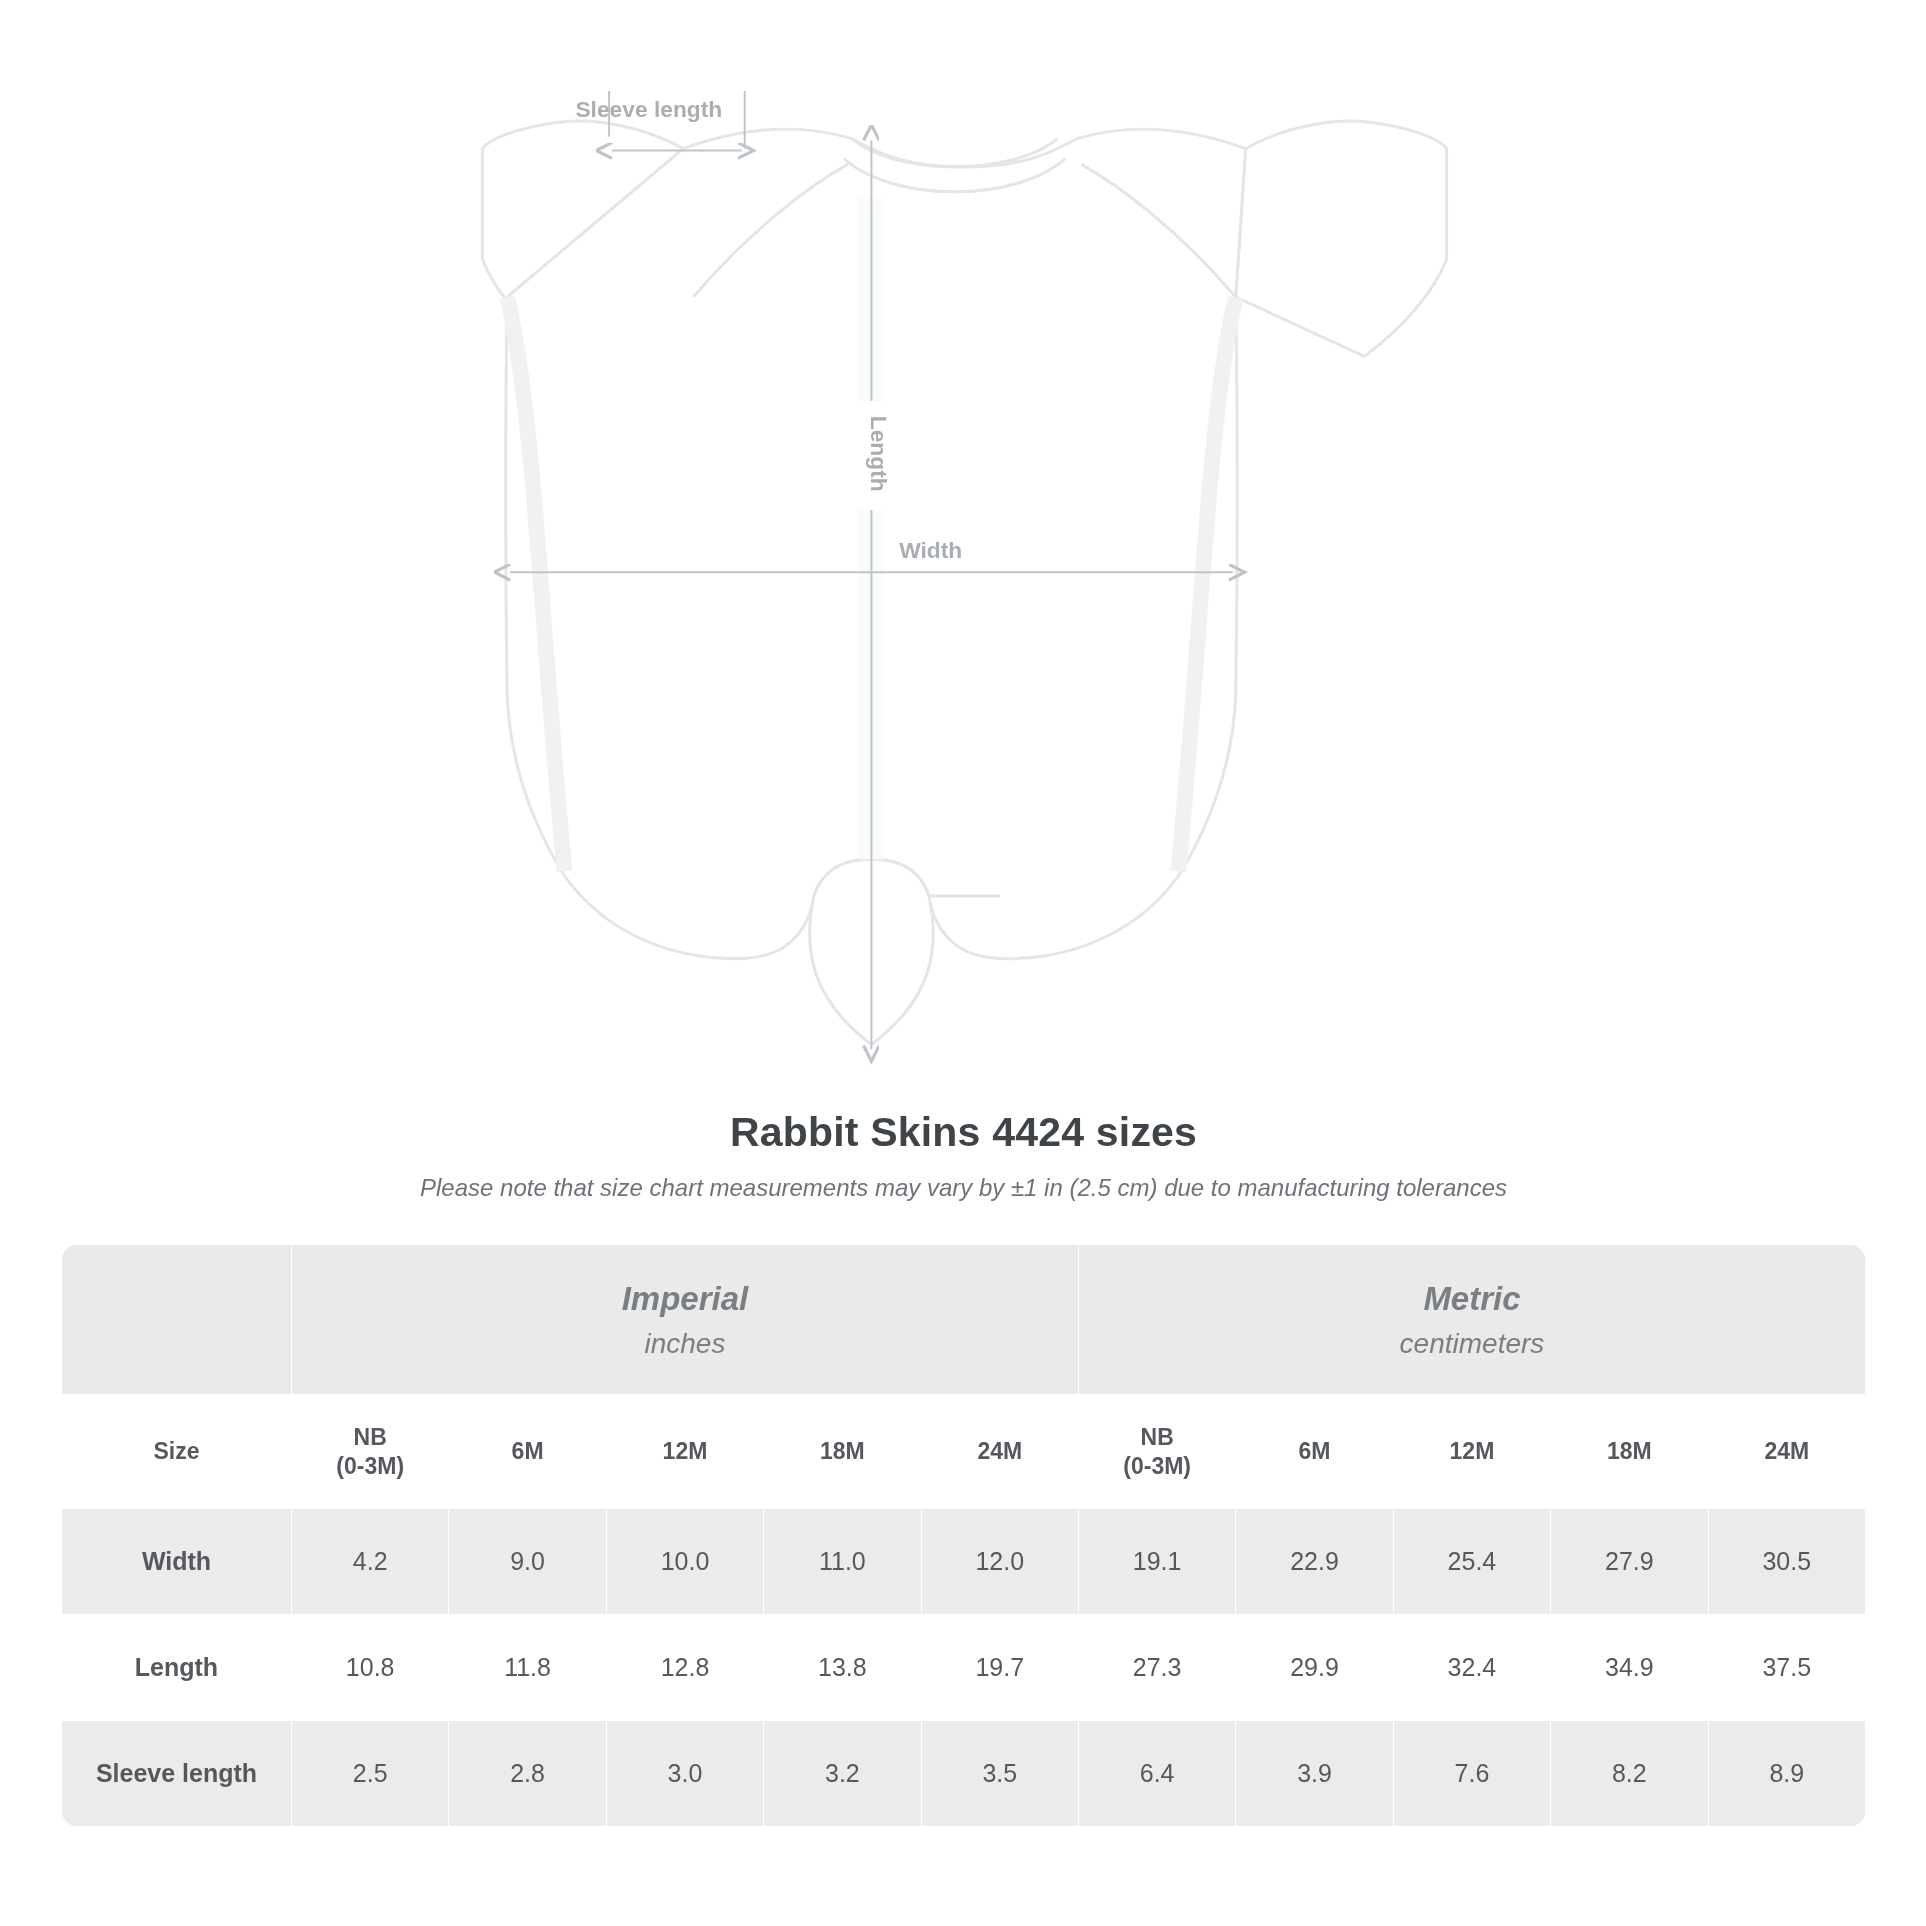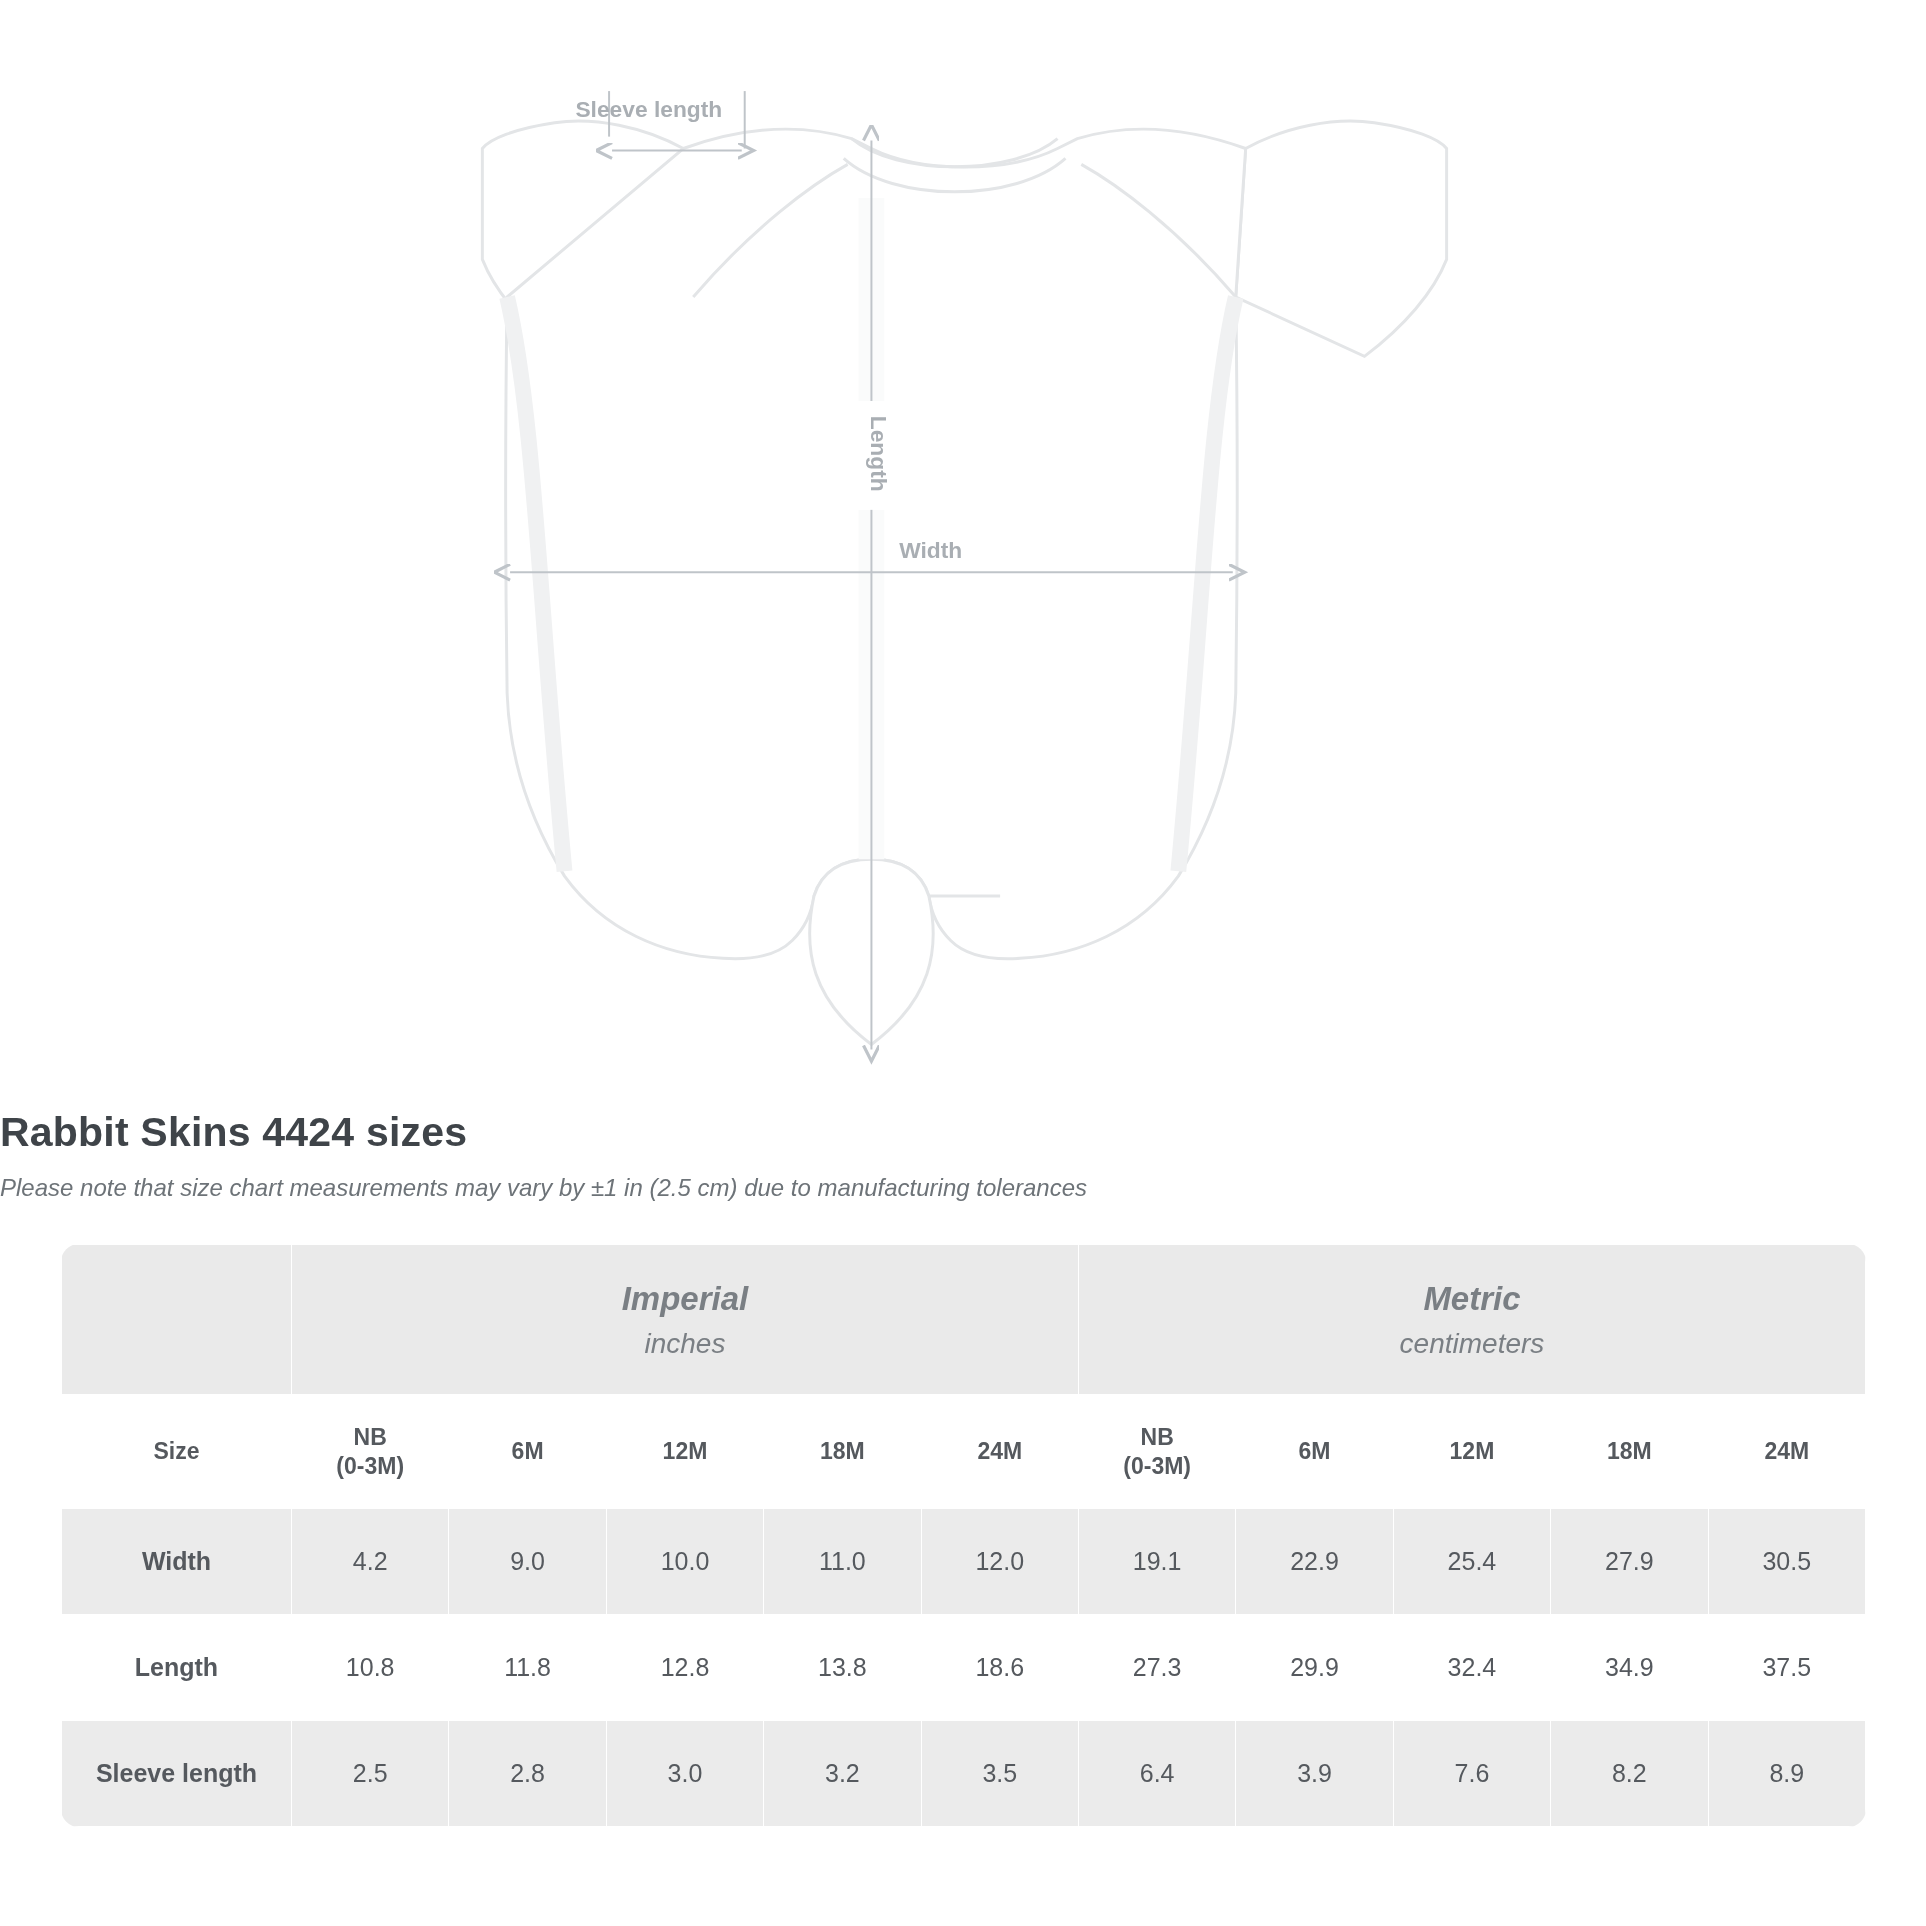--- a/index.html
+++ b/index.html
@@ -27,20 +27,21 @@
     position: relative;
     width: 1927px;
     height: 1089px;
   }
   .illustration svg {
     display: block;
   }
 
   
   .title-block {
+    text-align: center;
     margin-top: 20px;
   }
   .chart-title {
     font-size: 41px;
     font-weight: bold;
     color: #3f4449;
     letter-spacing: 0.2px;
   }
   .chart-note {
     font-size: 24px;
@@ -275,21 +276,21 @@
           <td>27.9</td>
           <td>30.5</td>
         </tr>
 
         <tr class="data-row-even">
           <td class="row-label">Length</td>
           <td>10.8</td>
           <td>11.8</td>
           <td>12.8</td>
           <td>13.8</td>
-          <td>18.6</td>
+          <td>19.7</td>
           <td>27.3</td>
           <td>29.9</td>
           <td>32.4</td>
           <td>34.9</td>
           <td>37.5</td>
         </tr>
 
         <tr class="data-row-odd">
           <td class="row-label">Sleeve length</td>
           <td>2.5</td>

